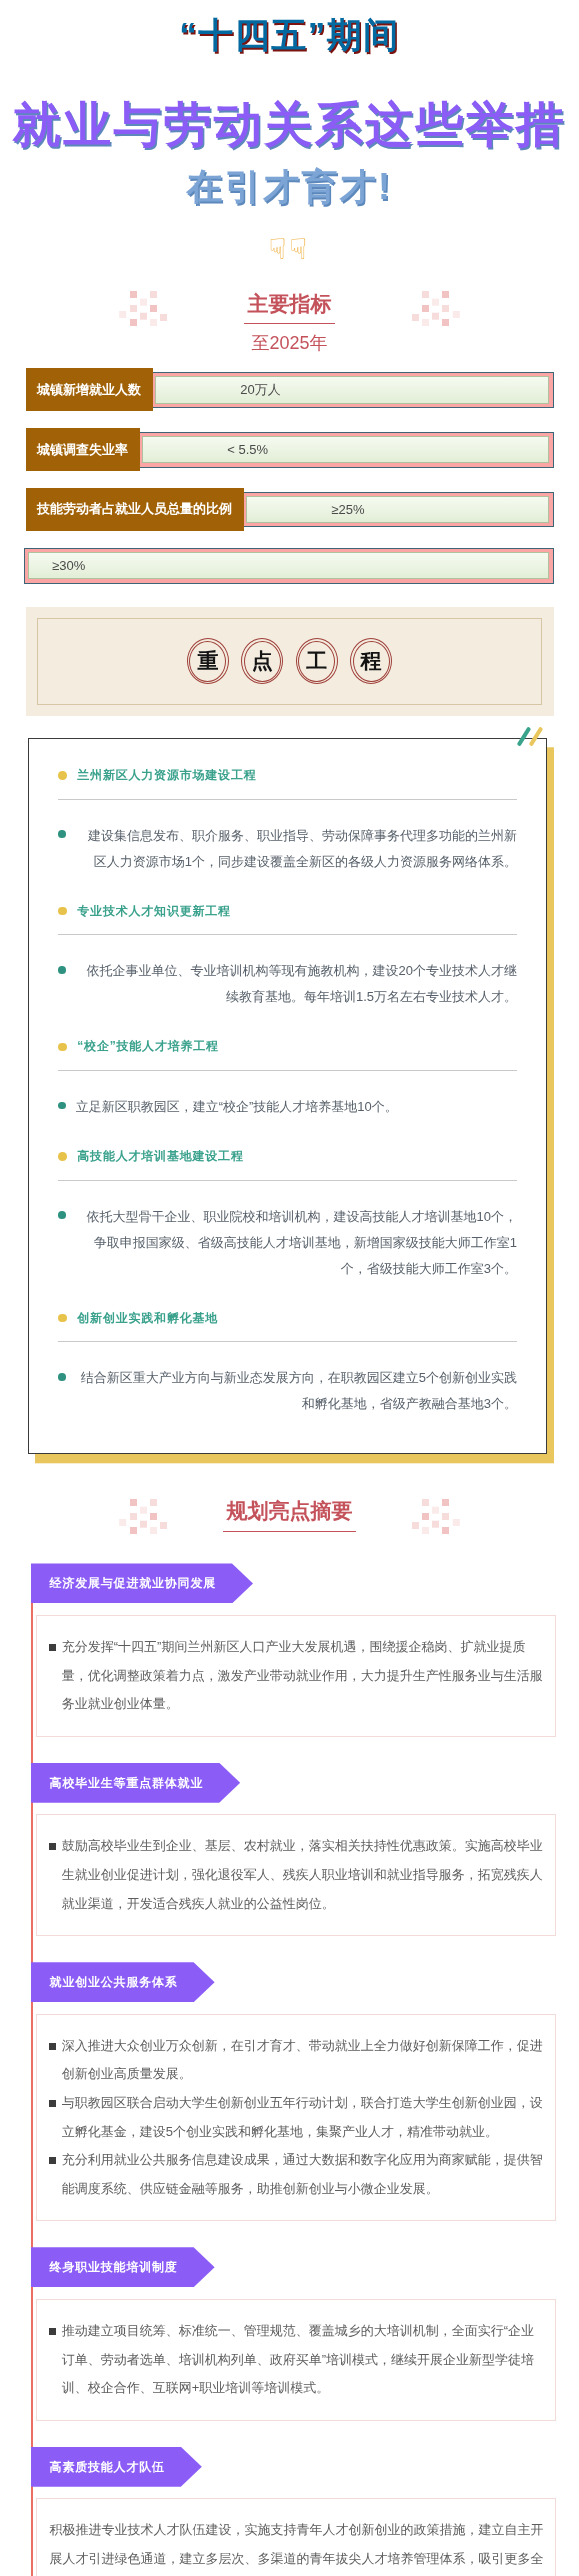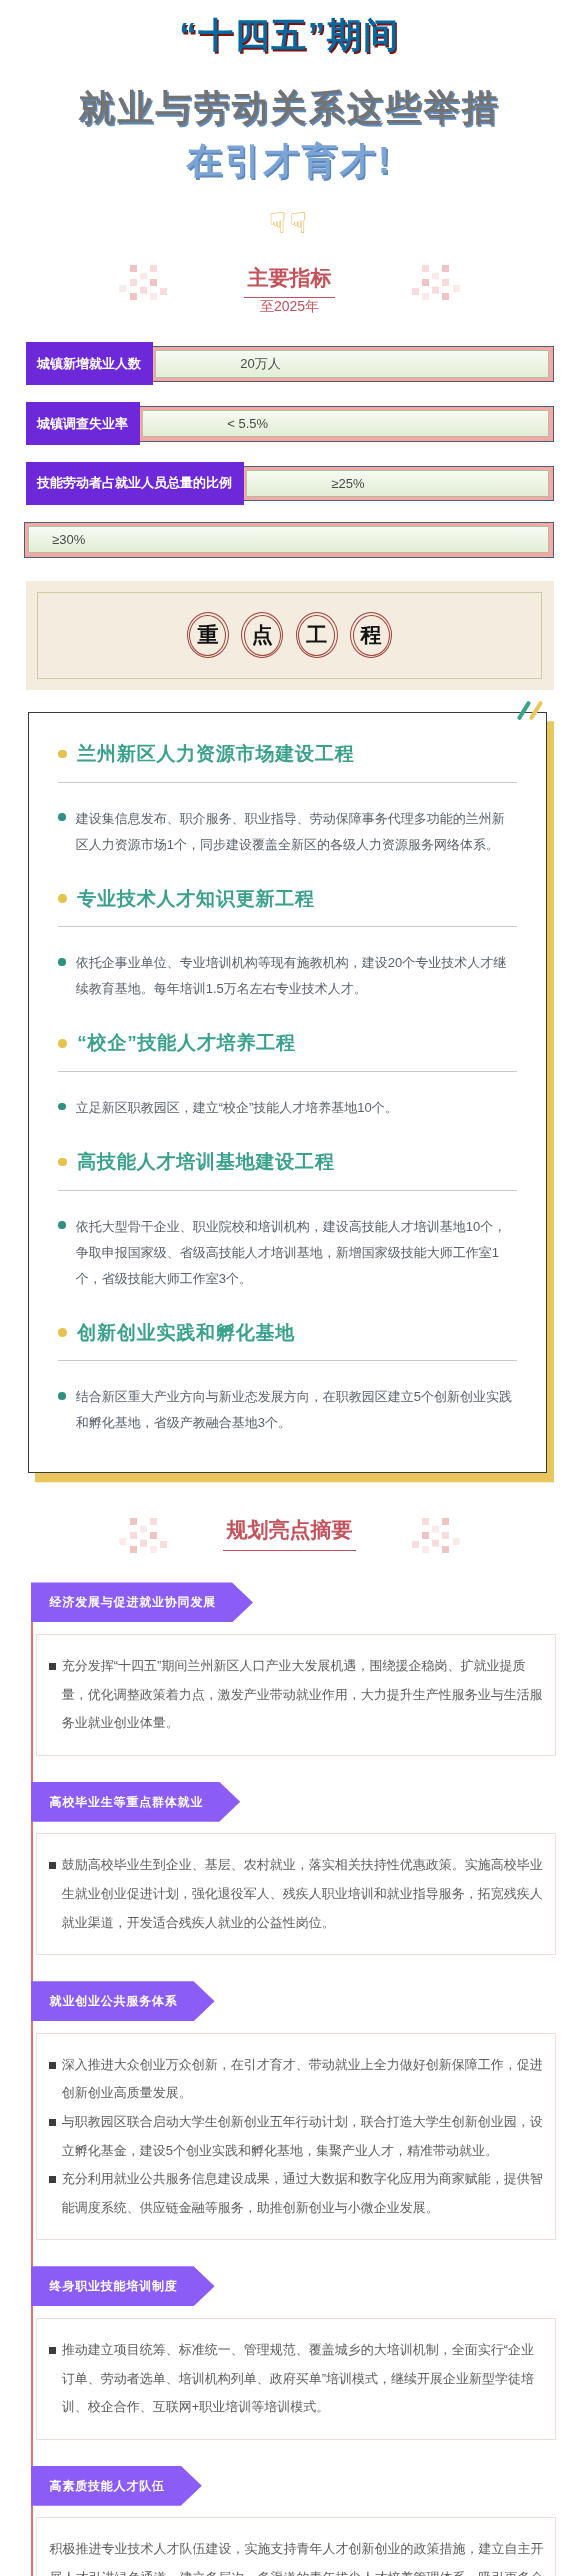--- a/index.html
+++ b/index.html
@@ -3,44 +3,44 @@
 <meta charset="utf-8">
 <style>
   html,body{margin:0;padding:0;background:#ffffff;}
   body{font-family:"Liberation Sans","DejaVu Sans",sans-serif;}
   .page{width:579px;margin:0 auto;background:#fff;overflow:hidden;position:relative;}
 
   
   .hero{text-align:center;padding-top:12.4px;}
   .hero-red{font-size:35px;font-weight:900;color:#0369a1;letter-spacing:1.5px;
             text-shadow:1.5px 2.3px 0 #7c130e;}
-  .hero-blue{font-size:36px;font-weight:900;color:#737373;letter-spacing:2.3px;line-height:1.5;
-             text-shadow:1.5px 2.3px 0 #5c88bc;margin-top:22px;}
+  .hero-blue{font-size:48px;font-weight:900;color:#8b5cf6;letter-spacing:2.3px;line-height:1.5;
+             text-shadow:1.5px 2.3px 0 #5c88bc;margin-top:30px;}
   .hero-blue2{font-size:36px;font-weight:900;color:#7ca5d6;letter-spacing:2.3px;
               text-shadow:1.5px 2.3px 0 #5c88bc;margin-top:1.5px;}
   .pointers{margin-top:23px;font-size:29px;color:#efae3c;letter-spacing:3.1px;line-height:1;}
 
   
   .sec-head{position:relative;text-align:center;margin-top:26px;height:60px;}
   .sec-head .t{display:inline-block;font-size:21px;font-weight:800;color:#c4525b;
                padding:0 3.1px 5.4px;border-bottom:1.5px solid #c4525b;}
-  .sec-head .s{font-size:14px;color:#c4525b;}
+  .sec-head .s{font-size:18px;color:#c4525b;margin-top:7px;}
   .pixgrid{position:absolute;width:7px;height:7px;top:1.5px;background:#f2c3c3;}
   .pixgrid.l{left:130px;box-shadow:0 14px #f7dcdc,0 28px #f2c3c3,10px 7.7px #fbeaea,
              10px 21.7px #f7dcdc,20px 0 #f7dcdc,20px 14px #f2c3c3,20px 28px #fbeaea,
              -10.8px 20px #fbeaea,30px 23px #f7dcdc;}
   .pixgrid.r{right:130px;box-shadow:0 14px #f7dcdc,0 28px #f2c3c3,-10px 7.7px #fbeaea,
              -10px 21.7px #f7dcdc,-20px 0 #f7dcdc,-20px 14px #f2c3c3,-20px 28px #fbeaea,
              10.8px 20px #fbeaea,-30px 23px #f7dcdc;}
   .sec-head.no-sub{height:40px;}
 
   
   .indicators{margin:18.6px 25.5px 0;}
   .ind-row{display:flex;align-items:center;margin-bottom:17px;}
-  .ind-label{background:#6d28d9;color:#fff;font-weight:700;font-size:13px;
+  .ind-label{background:#a16207;color:#fff;font-weight:700;font-size:13px;
              padding:12.4px 11.6px;white-space:nowrap;position:relative;z-index:1;}
   .ind-bar{flex:1;border:1.5px solid #3c6577;background:#fca5a5;padding:3.1px;margin-left:-1.5px;}
   .ind-inner{border:0.8px solid #aec2a0;background:linear-gradient(180deg,#f6faf1,#e2eed6);
              height:25.5px;display:flex;align-items:center;}
   .ind-val{font-size:13px;color:#4a4a4a;padding-left:84px;}
   .ind-row:nth-child(4) .ind-val,.ind-row:nth-child(5) .ind-val{padding-left:23px;}
 
   
   .kp-banner{margin:23px 25.5px 0;background:#f3ecdf;padding:11.6px;}
   .kp-frame{border:0.8px solid #d7c6a6;padding:19.3px 0;display:flex;justify-content:center;gap:12.4px;}
@@ -50,25 +50,25 @@
   .kp-circle::before{content:"";position:absolute;inset:1.5px;border:0.8px solid #9f3f39;border-radius:50%;}
 
   .kp-box{position:relative;margin:21.7px 32px 0 28px;border:0.8px solid #3a3a3a;background:#fff;
           box-shadow:7px 9.3px 0 #e9c75e;padding:28px 29px 36px;}
   .slash{position:absolute;width:3.9px;height:21px;border-radius:1.5px;top:-13px;}
   .slash.teal{right:20px;background:#3aa38c;transform:rotate(32deg);}
   .slash.yellow{right:7.7px;background:#e9c75e;transform:rotate(32deg);}
   .kp-head{display:flex;align-items:center;gap:10.8px;margin-top:28px;}
   .kp-head.first{margin-top:0;}
   .dot-y{width:8.5px;height:8.5px;border-radius:50%;background:#e8c34b;flex:none;}
-  .kp-title{color:#39a18c;font-size:19px;font-weight:800;letter-spacing:0.8px;}
+  .kp-title{color:#39a18c;font-size:12px;font-weight:800;letter-spacing:0.8px;}
   .kp-div{border:none;border-top:0.8px solid #c9c9c9;margin:14.7px 0 23px;}
   .kp-item{display:flex;gap:10px;}
   .dot-t{width:7.7px;height:7.7px;border-radius:50%;background:#2f9180;flex:none;margin-top:7.7px;}
-  .kp-desc{margin:0;font-size:13px;line-height:2.0;color:#57606a;}
+  .kp-desc{margin:0;font-size:13px;line-height:2.0;color:#57606a;text-align:right;}
 
   
   .hl-wrap{position:relative;margin-top:26px;padding-bottom:3.1px;}
   .hl-wrap::before{content:"";position:absolute;left:31px;top:1.5px;bottom:21.7px;width:2.3px;background:#ec6f66;}
   .hl-banner{position:relative;margin:26px 0 0 31px;width:fit-content;background:#8b5cf6;color:#fff;
              font-size:12px;font-weight:800;letter-spacing:0.8px;line-height:40px;
              padding:0 37px 0 18.6px;
              clip-path:polygon(0 0,calc(100% - 21px) 0,100% 50%,calc(100% - 21px) 100%,0 100%);}
   .hl-banner.first{margin-top:0;}
   .hl-box{margin:11.6px 23px 6.2px 36px;border:0.8px solid #f3dbd9;padding:17px 10.8px 17px 12.4px;}

